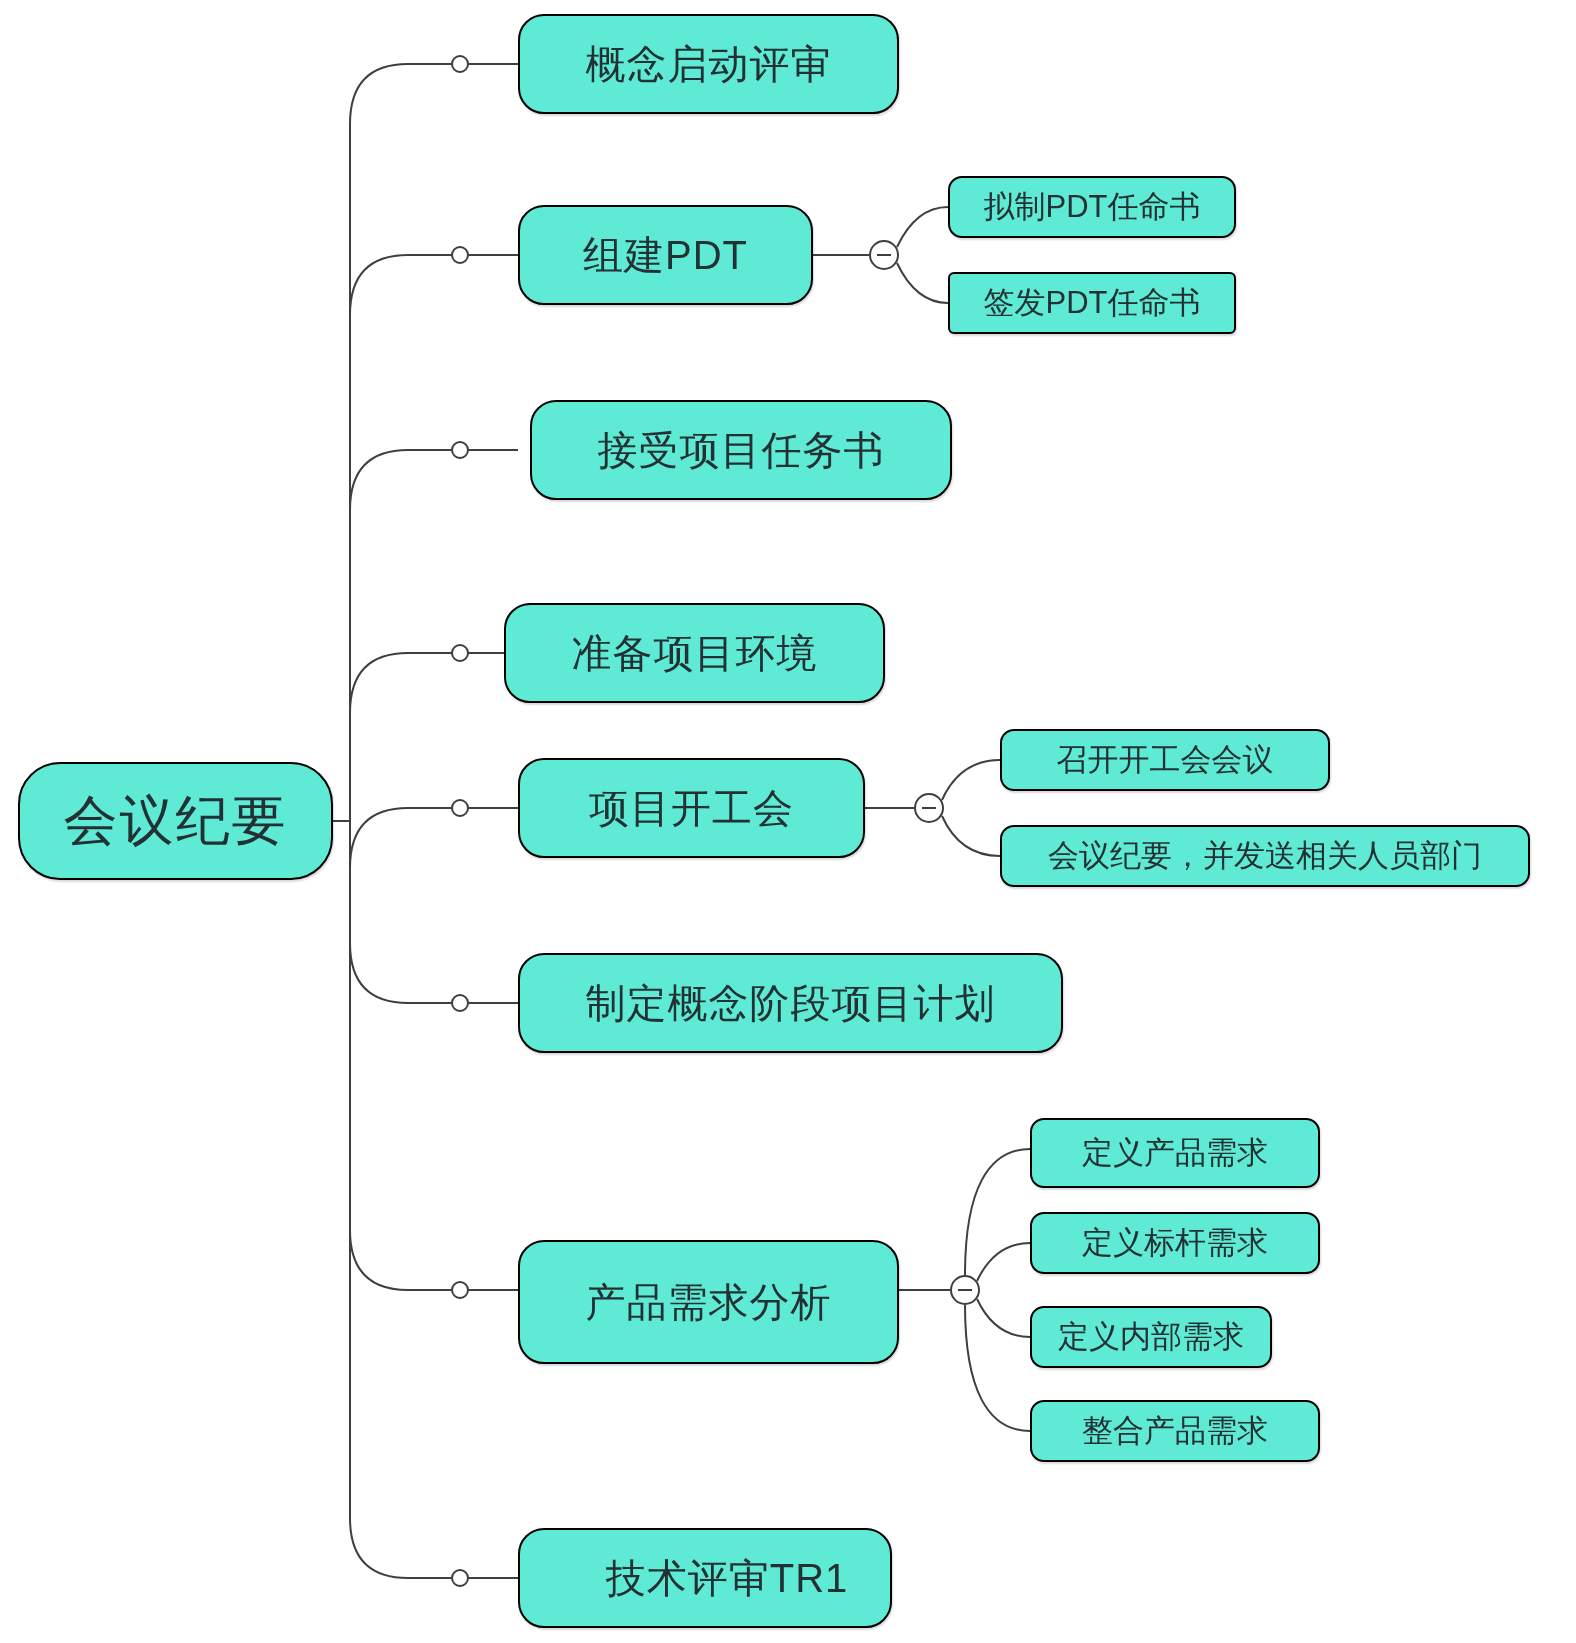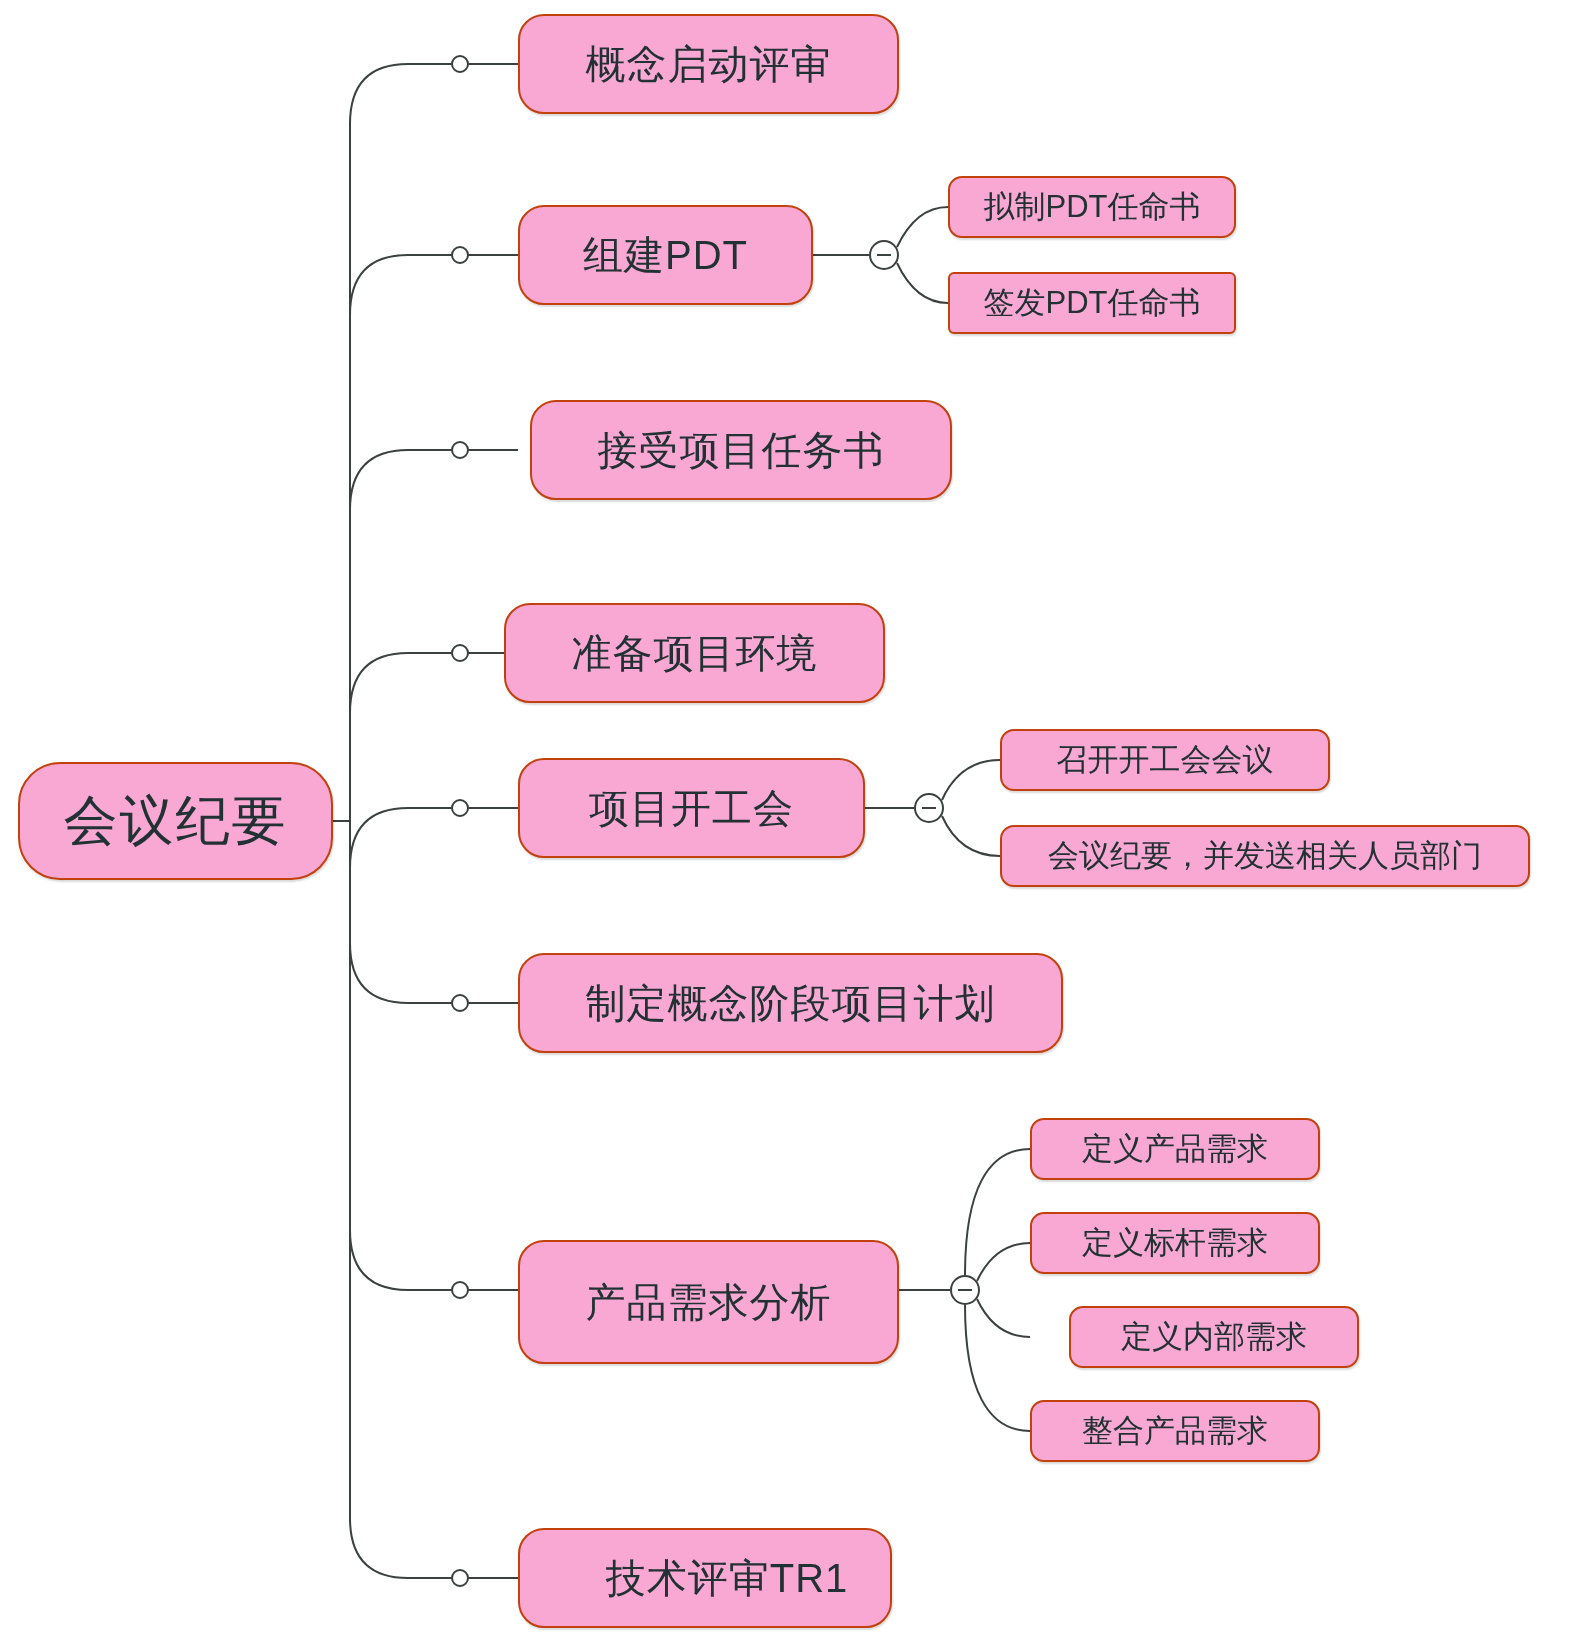--- a/index.html
+++ b/index.html
@@ -13,22 +13,22 @@
   }
   #connector-layer {
     position: absolute;
     left: 0; top: 0;
     width: 1576px; height: 1643px;
     pointer-events: none;
   }
   .node {
     position: absolute;
     box-sizing: border-box;
-    background: #f9a8d4;
-    border: 2px solid #c2410c;
+    background: #5eead4;
+    border: 2px solid #000000;
     color: #223133;
     display: flex;
     align-items: center;
     justify-content: center;
     white-space: nowrap;
     box-shadow: 1px 2px 2px rgba(0,0,0,0.15);
     cursor: default;
     text-align: center;
   }
   .root-node {
@@ -148,18 +148,18 @@
   <div class="toggle" style="left:950px; top:1275px;">
     <span class="minus-bar"></span>
   </div>
 
   <div class="node lv2" style="left:948px; top:176px; width:288px; height:62px;">拟制PDT任命书</div>
   <div class="node lv2" style="left:948px; top:272px; width:288px; height:62px;border-radius:6px;">签发PDT任命书</div>
 
   <div class="node lv2" style="left:1000px; top:729px; width:330px; height:62px;">召开开工会会议</div>
   <div class="node lv2" style="left:1000px; top:825px; width:530px; height:62px;">会议纪要，并发送相关人员部门</div>
 
-  <div class="node lv2" style="left:1030px; top:1118px; width:290px; height:62px;">定义产品需求</div>
+  <div class="node lv2" style="left:1030px; top:1118px; width:290px; height:70px;">定义产品需求</div>
   <div class="node lv2" style="left:1030px; top:1212px; width:290px; height:62px;">定义标杆需求</div>
-  <div class="node lv2" style="left:1069px; top:1306px; width:290px; height:62px;">定义内部需求</div>
+  <div class="node lv2" style="left:1030px; top:1306px; width:242px; height:62px;">定义内部需求</div>
   <div class="node lv2" style="left:1030px; top:1400px; width:290px; height:62px;">整合产品需求</div>
 
 </div>
 
 </body></html>

